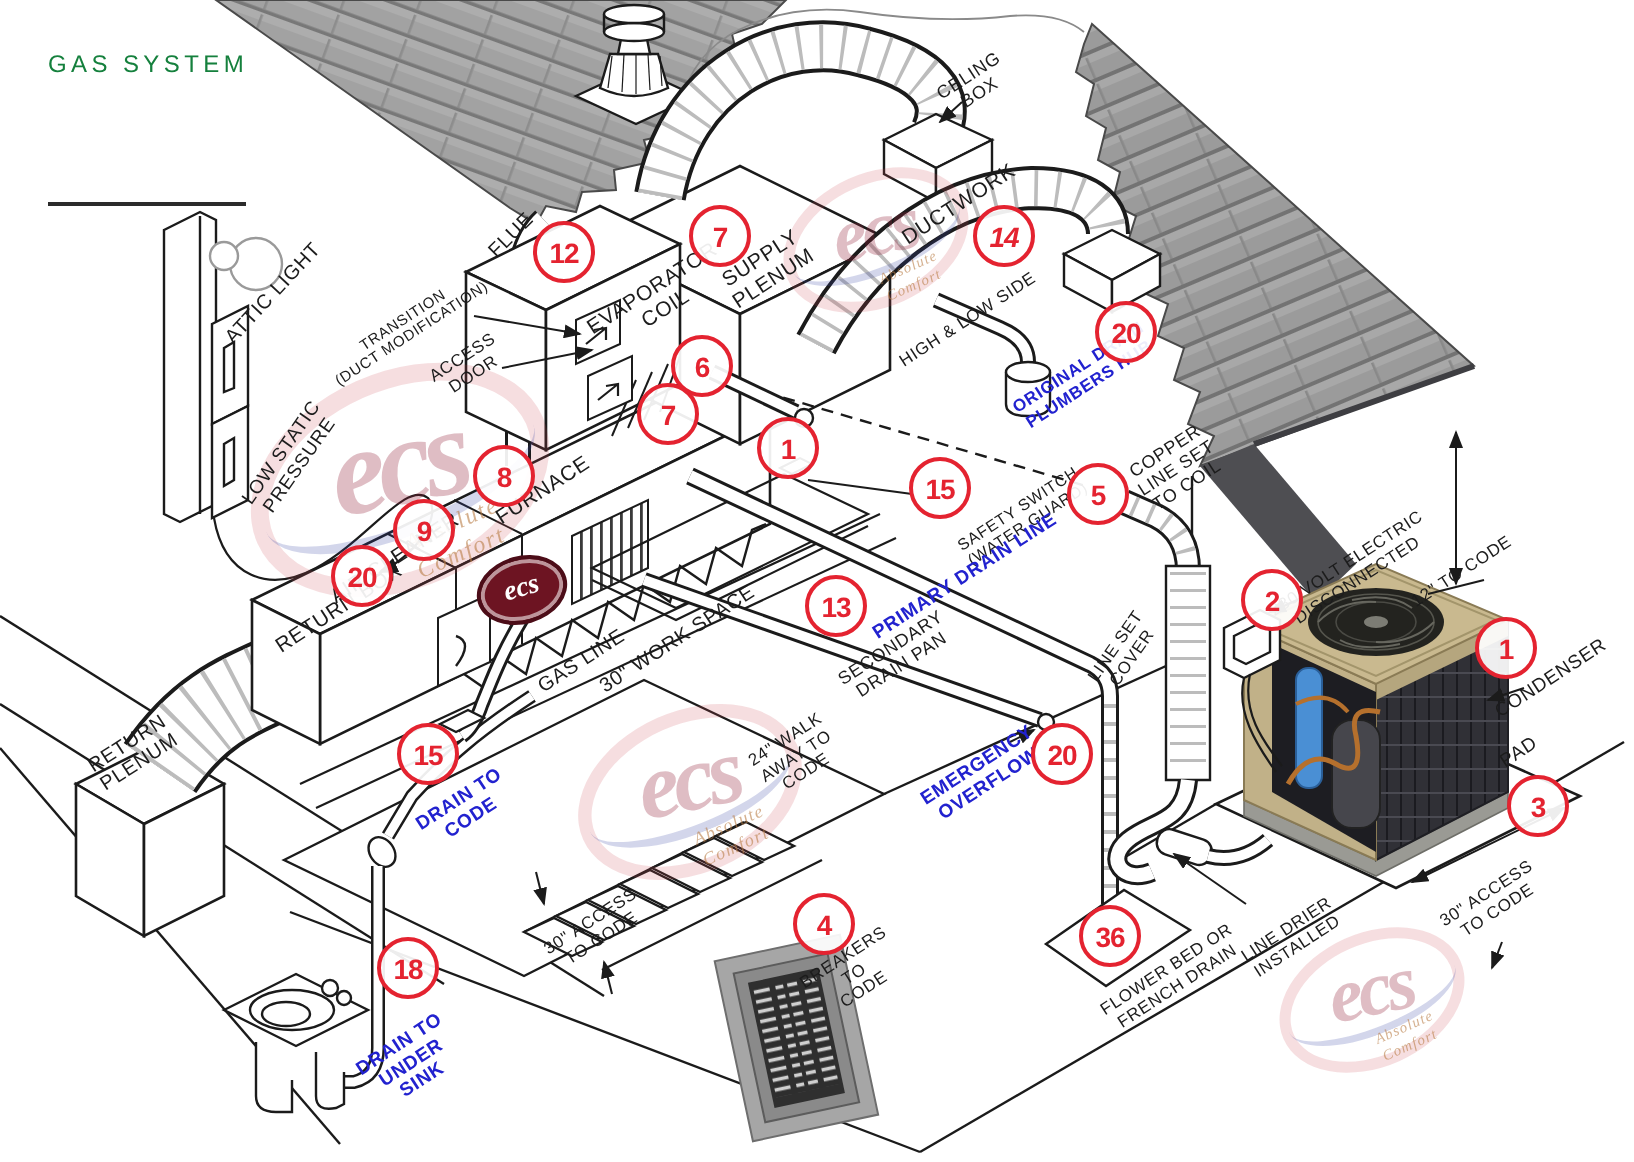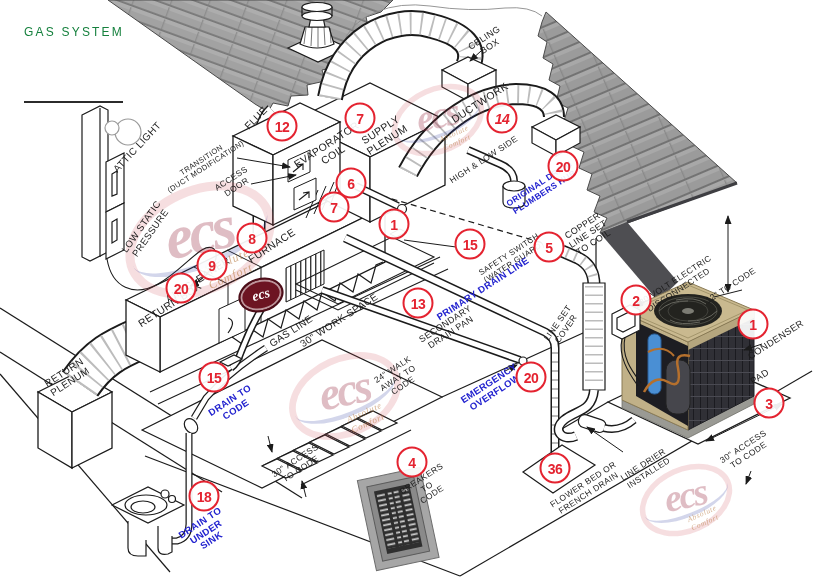--- a/index.html
+++ b/index.html
@@ -512,18 +512,18 @@
       <div class="callout" style="left: 252px; top: 238px;">8</div>
       <div class="callout" style="left: 212px; top: 265px;">9</div>
       <div class="callout" style="left: 181px; top: 288px;">20</div>
       <div class="callout" style="left: 214px; top: 377px;">15</div>
       <div class="callout" style="left: 282px; top: 126px;">12</div>
       <div class="callout" style="left: 360px; top: 118px;">7</div>
       <div class="callout" style="left: 502px; top: 118px; font-style: italic;">14</div>
       <div class="callout" style="left: 470px; top: 244px;">15</div>
       <div class="callout" style="left: 418px; top: 303px;">13</div>
       <div class="callout" style="left: 394px; top: 224px;">1</div>
-      <div class="callout" style="left: 204px; top: 496px;">18</div>
+      <div class="callout" style="left: 204px; top: 484px;">18</div>
       <div class="callout" style="left: 531px; top: 377px;">20</div>
       <div class="callout" style="left: 563px; top: 166px;">20</div>
       <div class="callout" style="left: 555px; top: 468px;">36</div>
     </div>
 </div>
 
 </body></html>

